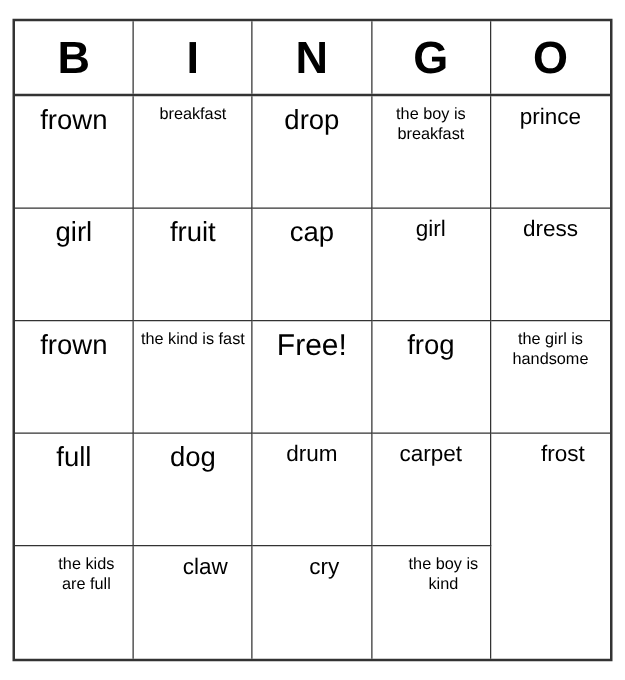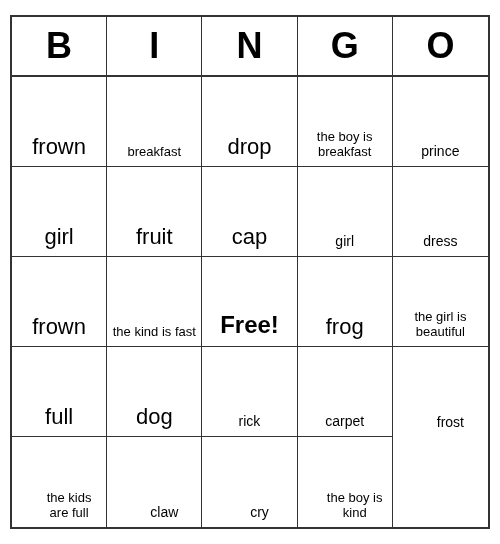--- a/index.html
+++ b/index.html
@@ -32,21 +32,21 @@
     }
     .bingo-grid {
       display: grid;
       grid-template-columns: repeat(5, 1fr);
     }
     .bingo-cell {
       border-right: 1px solid #333;
       border-bottom: 1px solid #333;
       min-height: 90px;
       display: flex;
-      align-items: flex-end;
+      align-items: flex-start;
       justify-content: center;
       text-align: center;
       padding: 6px 4px;
     }
     .bingo-cell:nth-child(5n) {
       border-right: none;
     }
     .bingo-grid .bingo-cell:nth-last-child(-n+5) {
       border-bottom: none;
       margin-left: 20px;
@@ -54,25 +54,25 @@
     .cell-text {
       font-size: 22px;
       font-weight: normal;
       line-height: 1.2;
     }
     .cell-text.small {
       font-size: 13px;
       font-weight: normal;
     }
     .cell-text.medium {
-      font-size: 14px;
+      font-size: 18px;
     }
     .cell-text.free {
       font-size: 24px;
-      font-weight: bold;
+      font-weight: normal;
     }
   </style>
 </head>
 <body>
 
 <div class="bingo-card">
   <div class="bingo-header">
   <div class="bingo-header-cell">B</div>
       <div class="bingo-header-cell">I</div>
       <div class="bingo-header-cell">N</div>
@@ -116,30 +116,30 @@
       <div class="bingo-cell">
         <span class="cell-text small">the kind is fast</span>
       </div>
       <div class="bingo-cell">
         <span class="cell-text free">Free!</span>
       </div>
       <div class="bingo-cell">
         <span class="cell-text ">frog</span>
       </div>
       <div class="bingo-cell">
-        <span class="cell-text small">the girl is beautiful</span>
+        <span class="cell-text small">the girl is handsome</span>
       </div>
       <div class="bingo-cell">
         <span class="cell-text ">full</span>
       </div>
       <div class="bingo-cell">
         <span class="cell-text ">dog</span>
       </div>
       <div class="bingo-cell">
-        <span class="cell-text medium">rick</span>
+        <span class="cell-text medium">drum</span>
       </div>
       <div class="bingo-cell">
         <span class="cell-text medium">carpet</span>
       </div>
       <div class="bingo-cell">
         <span class="cell-text medium">frost</span>
       </div>
       <div class="bingo-cell">
         <span class="cell-text small">the kids are full</span>
       </div>

